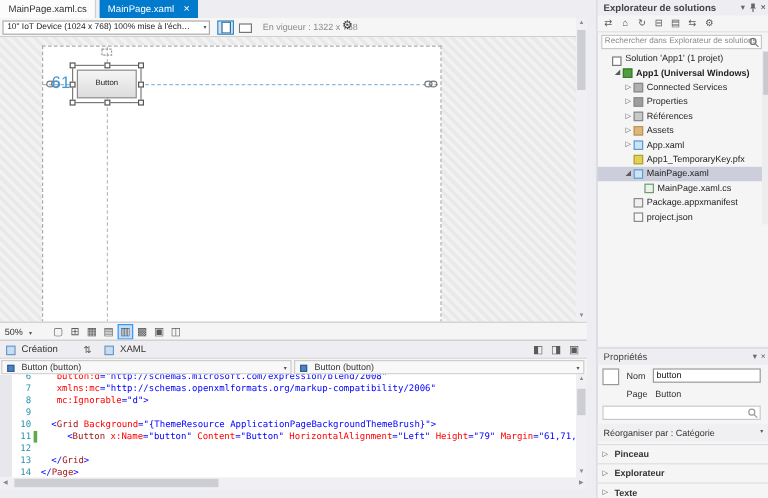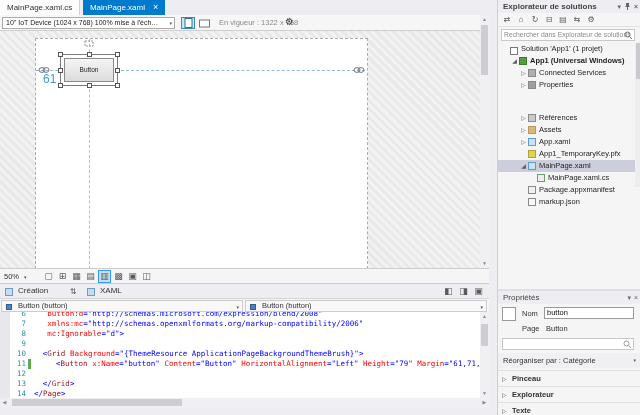--- a/index.html
+++ b/index.html
@@ -34,21 +34,21 @@
   .anchor-svg { position:absolute; }
   #anchor-left { left:2px; top:27px; }
   #anchor-right { left:317px; top:27px; }
   #anchor-top { left:48px; top:1px; }
   #design-button { position:absolute; left:28px; top:19px; width:50px; height:24px; background:linear-gradient(#f5f5f5,#dcdcdc); border:1px solid #8a8a8a; font-size:6.5px; text-align:center; line-height:22px; color:#222; }
   #selection-rect { position:absolute; left:24px; top:15px; width:58px; height:32px; border:1px solid #7a7a7a; }
   .handle { position:absolute; width:5px; height:5px; background:#fff; border:1px solid #555; }
   .h-nw{left:-3px;top:-3px}.h-n{left:26px;top:-3px}.h-ne{right:-3px;top:-3px}
   .h-w{left:-3px;top:13px}.h-e{right:-3px;top:13px}
   .h-sw{left:-3px;bottom:-3px}.h-s{left:26px;bottom:-3px}.h-se{right:-3px;bottom:-3px}
-  #margin-left-label { position:absolute; left:14px; top:41px; font-size:12px; color:#3f9bd8;padding-left:29px; }
+  #margin-left-label { position:absolute; left:14px; top:29px; font-size:14px; color:#3f9bd8;padding-left:29px; }
 
   #zoom-bar { position:absolute; left:0; top:268px; width:489px; height:15px; background:#f5f5f5; border-top:1px solid #ccc; }
   #zoom-select { position:absolute; left:4px; top:1px; height:13px; font-size:7.5px; line-height:13px; color:#333; white-space:nowrap; }
   #zoom-select .dd-arrow { font-size:5px; margin-left:3px; color:#555; }
   #zoom-icons { position:absolute; left:42px; top:1px; display:flex; gap:1px; }
   .mini-icon { width:13px; height:13px; font-size:9px; line-height:13px; text-align:center; color:#5a5a5a; }
   .mini-icon.active { background:#c9def5; border:1px solid #3399ff; line-height:11px; }
 
   #view-tabs { position:absolute; left:0; top:283px; width:489px; height:15px; background:#eeeef2; border-top:1px solid #ccc; }
   .view-tab { position:absolute; top:0; height:15px; line-height:14px; font-size:8px; padding:0 6px 0 18px; color:#333; white-space:nowrap; }
@@ -320,21 +320,21 @@
         <div class="tree-row" style="padding-left: 21px;">
           <span class="expander">▷</span>
           <span class="tree-icon connected-services-icon"></span>
           <span class="tree-label">Connected Services</span>
         </div>
         <div class="tree-row" style="padding-left: 21px;">
           <span class="expander">▷</span>
           <span class="tree-icon properties-icon"></span>
           <span class="tree-label">Properties</span>
         </div>
-        <div class="tree-row" style="padding-left: 21px; margin-top: 21px;">
+        <div class="tree-row" style="padding-left: 21px;">
           <span class="expander">▷</span>
           <span class="tree-icon references-icon"></span>
           <span class="tree-label">Références</span>
         </div>
         <div class="tree-row" style="padding-left: 21px;">
           <span class="expander">▷</span>
           <span class="tree-icon folder-icon"></span>
           <span class="tree-label">Assets</span>
         </div>
         <div class="tree-row" style="padding-left: 21px;">
@@ -358,21 +358,21 @@
           <span class="tree-label">MainPage.xaml.cs</span>
         </div>
         <div class="tree-row" style="padding-left: 21px;">
           <span class="expander"></span>
           <span class="tree-icon manifest-icon"></span>
           <span class="tree-label">Package.appxmanifest</span>
         </div>
         <div class="tree-row" style="padding-left: 21px;">
           <span class="expander"></span>
           <span class="tree-icon json-file-icon"></span>
-          <span class="tree-label">markup.json</span>
+          <span class="tree-label">project.json</span>
         </div>
       </div>
     <div id="se-scrollbar">
         <div class="thumb"></div>
       </div>
 
     <div id="props-splitter"></div>
 
     <div class="tw-title" id="props-title">
       <span>Propriétés</span>

